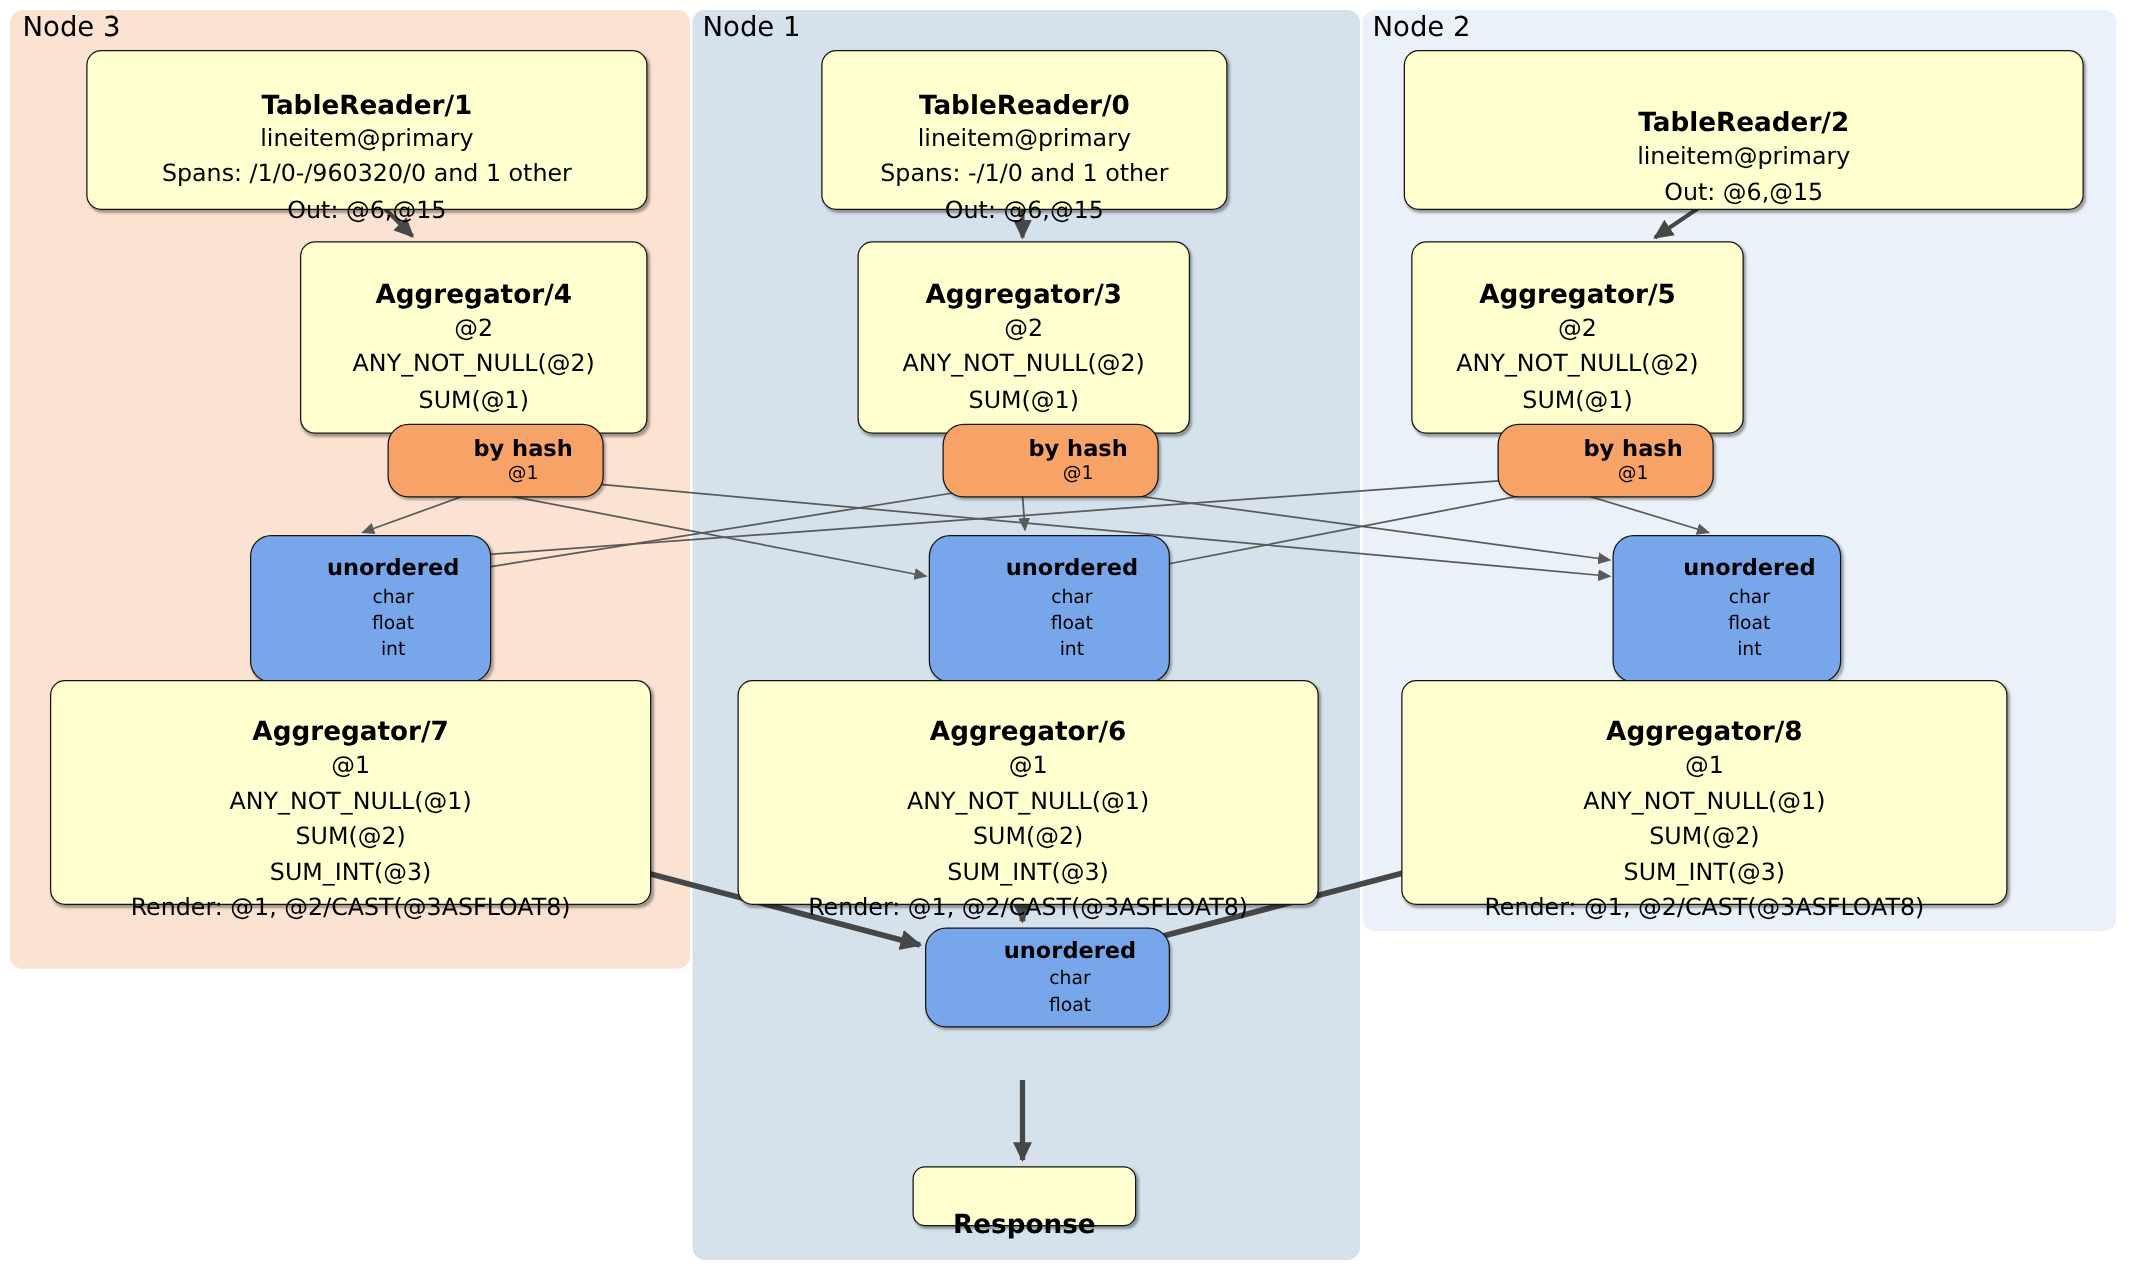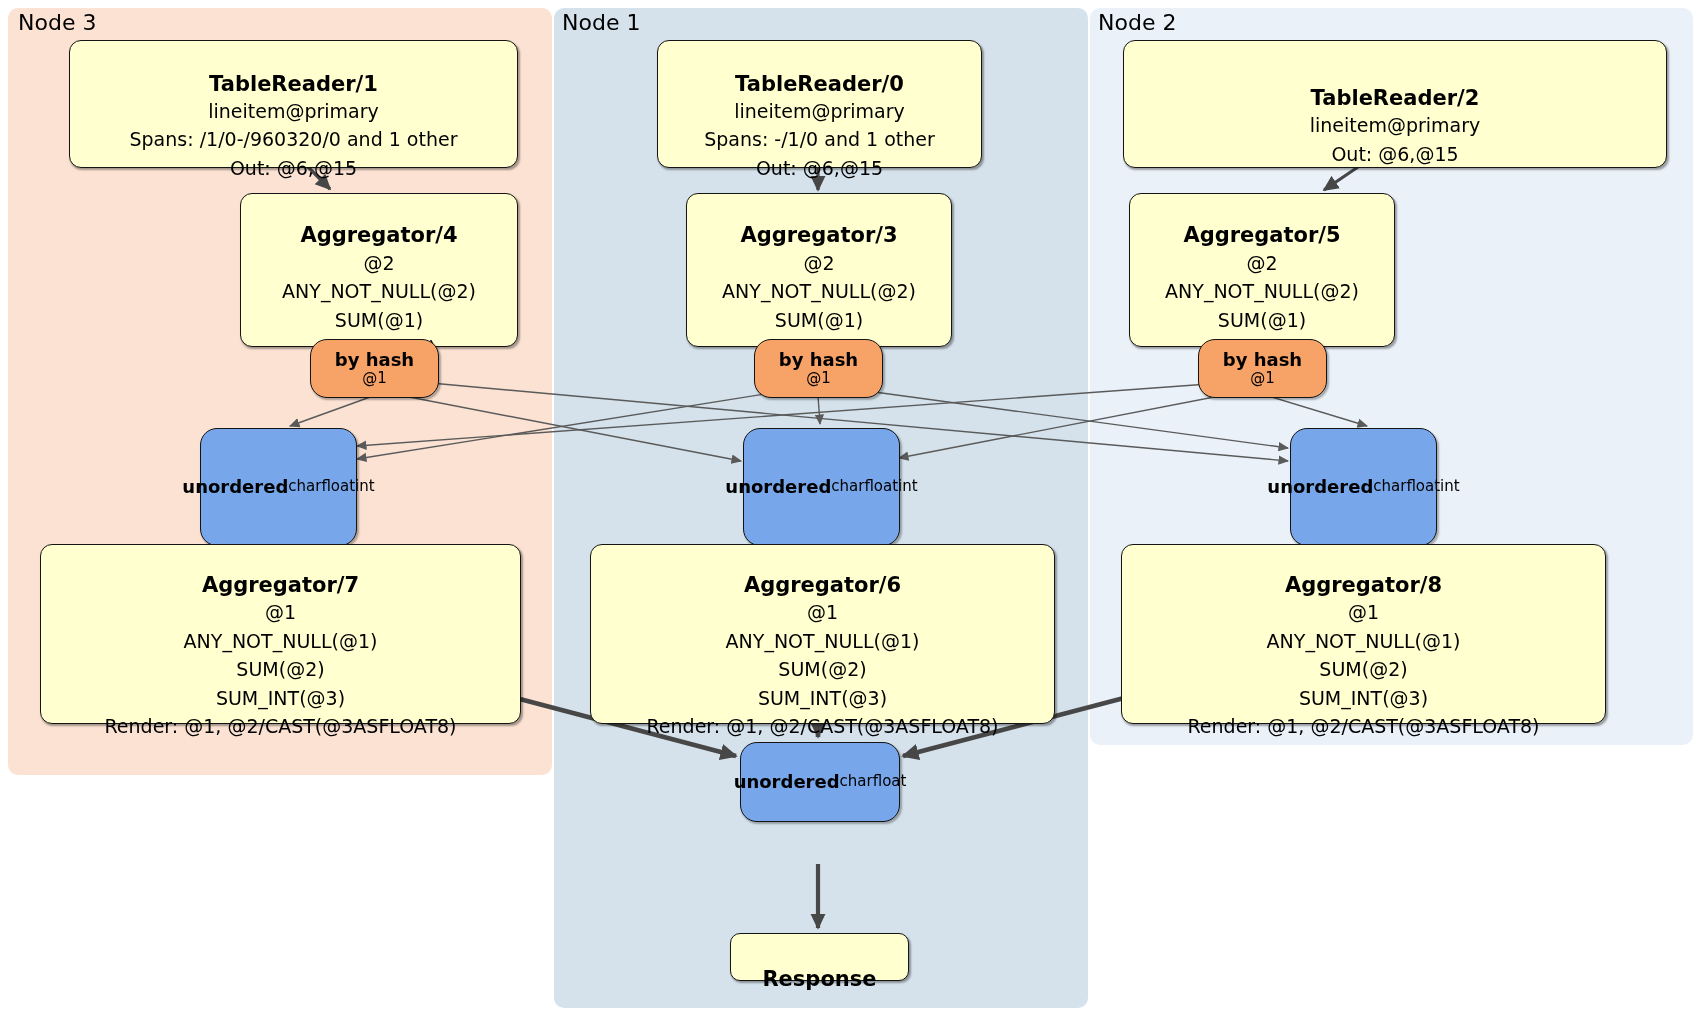--- a/index.html
+++ b/index.html
@@ -16,28 +16,28 @@
   .pbox{
     position:absolute;background:#ffffd0;border:1.6px solid #141414;border-radius:12px;
     display:flex;flex-direction:column;align-items:center;justify-content:center;
     text-align:center;z-index:3;box-shadow:1.5px 2px 2px rgba(0,0,0,0.35);
   }
   .pbox .title{font-weight:bold;font-size:21px;line-height:1.25;white-space:nowrap;margin-top:45px;}
   .pbox .line{font-size:19px;line-height:1.5;white-space:nowrap;}
   .router{
     position:absolute;background:#f7a267;border:1.6px solid #141414;border-radius:17px;
     display:flex;flex-direction:column;justify-content:center;
-    text-align:center;z-index:4;box-shadow:1.5px 2px 2px rgba(0,0,0,0.3);
+    text-align:center;z-index:4;box-shadow:1.5px 2px 2px rgba(0,0,0,0.3);padding-left:44px;
   }
   .router .title{font-weight:bold;font-size:18px;line-height:1.15;}
   .router .detail{font-size:15px;line-height:1.15;}
   .sync{
     position:absolute;background:#77a6ea;border:1.6px solid #141414;border-radius:17px;
-    display:flex;align-items:center;justify-content:center;
-    text-align:center;z-index:2;box-shadow:1.5px 2px 2px rgba(0,0,0,0.3);
+    display:flex;flex-direction:column;align-items:center;justify-content:center;
+    text-align:center;z-index:2;box-shadow:1.5px 2px 2px rgba(0,0,0,0.3);padding-left:36px;
   }
   .sync .title{font-weight:bold;font-size:18px;line-height:1.3;}
   .sync .line{font-size:15px;line-height:1.42;}
   .smallbox{border-radius:10px;}
 </style>
 </head>
 <body>
 
 <div id="canvas">
 

